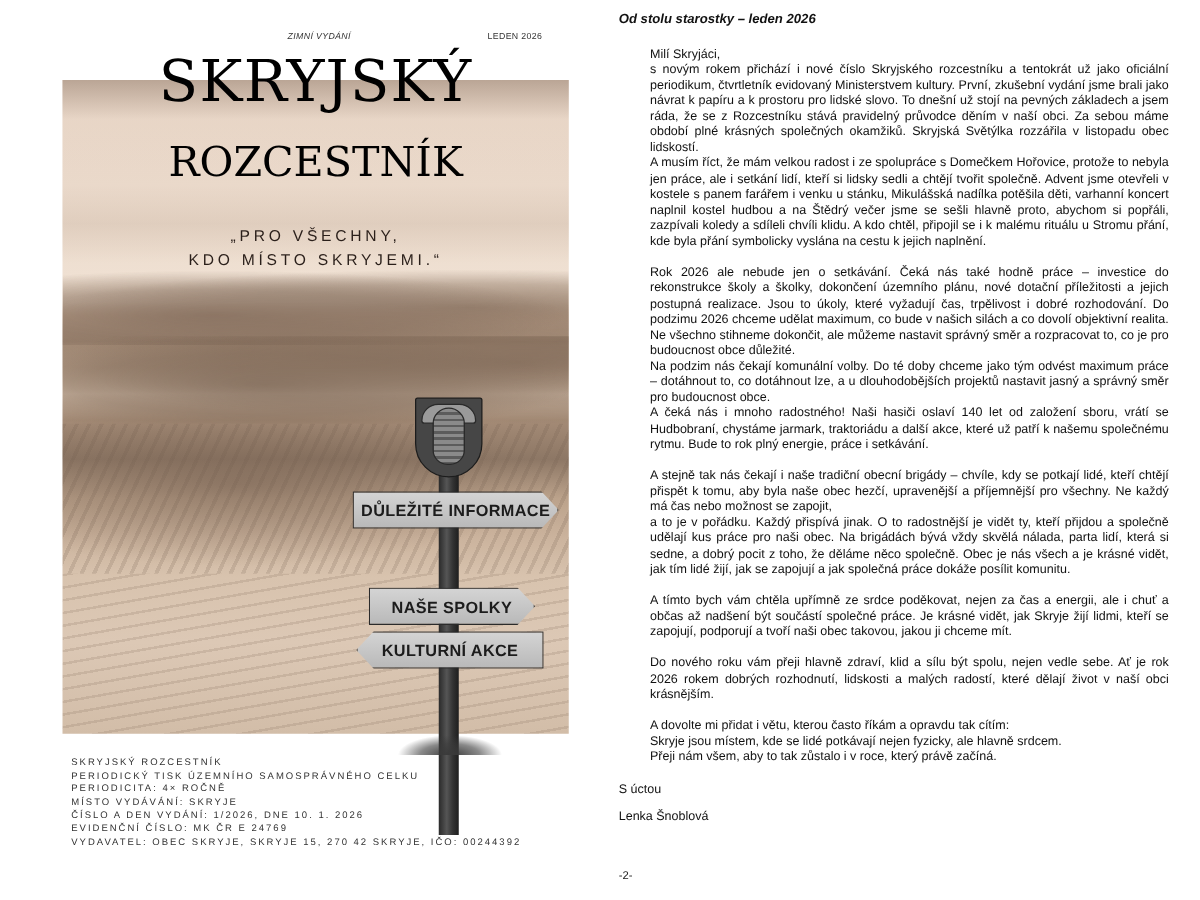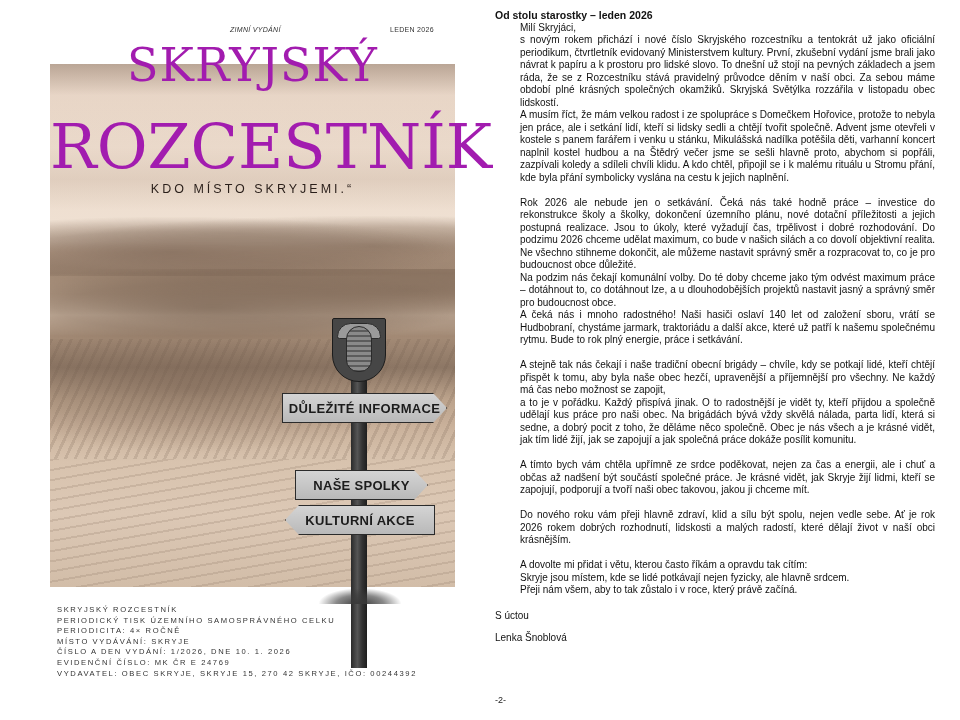--- a/index.html
+++ b/index.html
@@ -22,23 +22,23 @@
   .hills-2 { position: absolute; left: 0; top: 205px; width: 405px; height: 70px;
     background: radial-gradient(ellipse at 40% 55%, #6f5a4a 0%, rgba(111,90,74,0.55) 45%, rgba(0,0,0,0) 72%),
                 radial-gradient(ellipse at 90% 30%, #7a6453 0%, rgba(122,100,83,0.5) 45%, rgba(0,0,0,0) 70%); opacity: 0.7; }
   .village { position: absolute; left: 0; top: 275px; width: 405px; height: 120px;
     background: repeating-linear-gradient(115deg, rgba(110,90,75,0.18) 0 3px, rgba(0,0,0,0) 3px 9px),
                 radial-gradient(ellipse at 35% 40%, rgba(120,98,82,0.6) 0%, rgba(0,0,0,0) 65%); }
   .fields { position: absolute; left: 0; top: 395px; width: 405px; height: 128px;
     background: repeating-linear-gradient(170deg, rgba(140,118,100,0.22) 0 2px, rgba(0,0,0,0) 2px 10px); }
 
   .title-main { position: absolute; left: 50px; width: 405px; text-align: center;
-    font-family: "DejaVu Serif", serif; font-weight: normal; color: #a21caf; letter-spacing: 1px; }
+    font-family: "DejaVu Serif", serif; font-weight: normal; color: #000000; letter-spacing: 1px; }
   .title-line1 { top: 38px; font-size: 46px; }
-  .title-line2 { top: 110px; font-size: 62px; letter-spacing: 0px; text-align: center; }
+  .title-line2 { top: 110px; font-size: 33px; letter-spacing: 0px; text-align: center; }
   .motto { position: absolute; left: 50px; width: 405px; text-align: center; font-size: 12.5px;
     letter-spacing: 3px; line-height: 19px; color: #2a1f1a; top: 180px; }
 
   
   .post { position: absolute; left: 351px; top: 378px; width: 16px; height: 290px;
     background: linear-gradient(90deg, #2a2a2a, #555 40%, #333 70%, #1e1e1e); }
   .shield { position: absolute; left: 332px; top: 318px; width: 54px; height: 64px; background: #464646;
     border: 1.5px solid #1c1c1c; border-radius: 2px 2px 27px 27px; }
   .trilobite { position: absolute; left: 13px; top: 7px; width: 26px; height: 46px; border-radius: 13px 13px 12px 12px;
     background: repeating-linear-gradient(180deg, #8a8a8a 0 3px, #5c5c5c 3px 5px); border: 1px solid #2a2a2a; }
@@ -56,21 +56,21 @@
   .grass { position: absolute; left: 318px; top: 588px; width: 84px; height: 16px;
     background: radial-gradient(ellipse at 50% 100%, #3a3a3a 0%, rgba(58,58,58,0.6) 40%, rgba(0,0,0,0) 70%); }
 
   .colophon { position: absolute; left: 57px; top: 605px; font-size: 7.6px; letter-spacing: 1.6px;
     line-height: 10.6px; color: #333; }
   .colophon div { white-space: nowrap; }
 
   
   .article { position: absolute; left: 495px; top: 9px; width: 440px; font-family: "Liberation Sans", sans-serif;
     font-size: 10px; line-height: 12.5px; color: #111; }
-  .article-title { font-weight: bold; font-size: 10.5px; margin-bottom: 0; }
+  .article-title { font-weight: bold; font-size: 10.5px; margin-bottom: 16px; font-style: italic; }
   .article p { text-align: justify; padding-left: 25px; }
   .article .gap { height: 12.5px; }
   .article .italic { }
   .signoff { text-align: left; margin-top: 13px; }
   .signoff div { margin-bottom: 10px; }
   .page-number { position: absolute; left: 495px; top: 695px; font-size: 9px; color: #222; }
 </style>
 </head>
 <body>
 
@@ -82,20 +82,21 @@
     <div class="hills-1"></div>
     <div class="hills-2"></div>
     <div class="village"></div>
     <div class="fields"></div>
   </div>
 
   <div class="title-main title-line1">SKRYJSKÝ</div>
   <div class="title-main title-line2">ROZCESTNÍK</div>
 
   <div class="motto">
+    <div>„PRO VŠECHNY,</div>
     <div>KDO MÍSTO SKRYJEMI.“</div>
   </div>
 
   <div class="post"></div>
   <div class="shield">
     <div class="trilobite-head"></div>
     <div class="trilobite"></div>
   </div>
   <div class="sign right sign-1">DŮLEŽITÉ INFORMACE</div>
   <div class="sign right sign-3">NAŠE SPOLKY</div>

